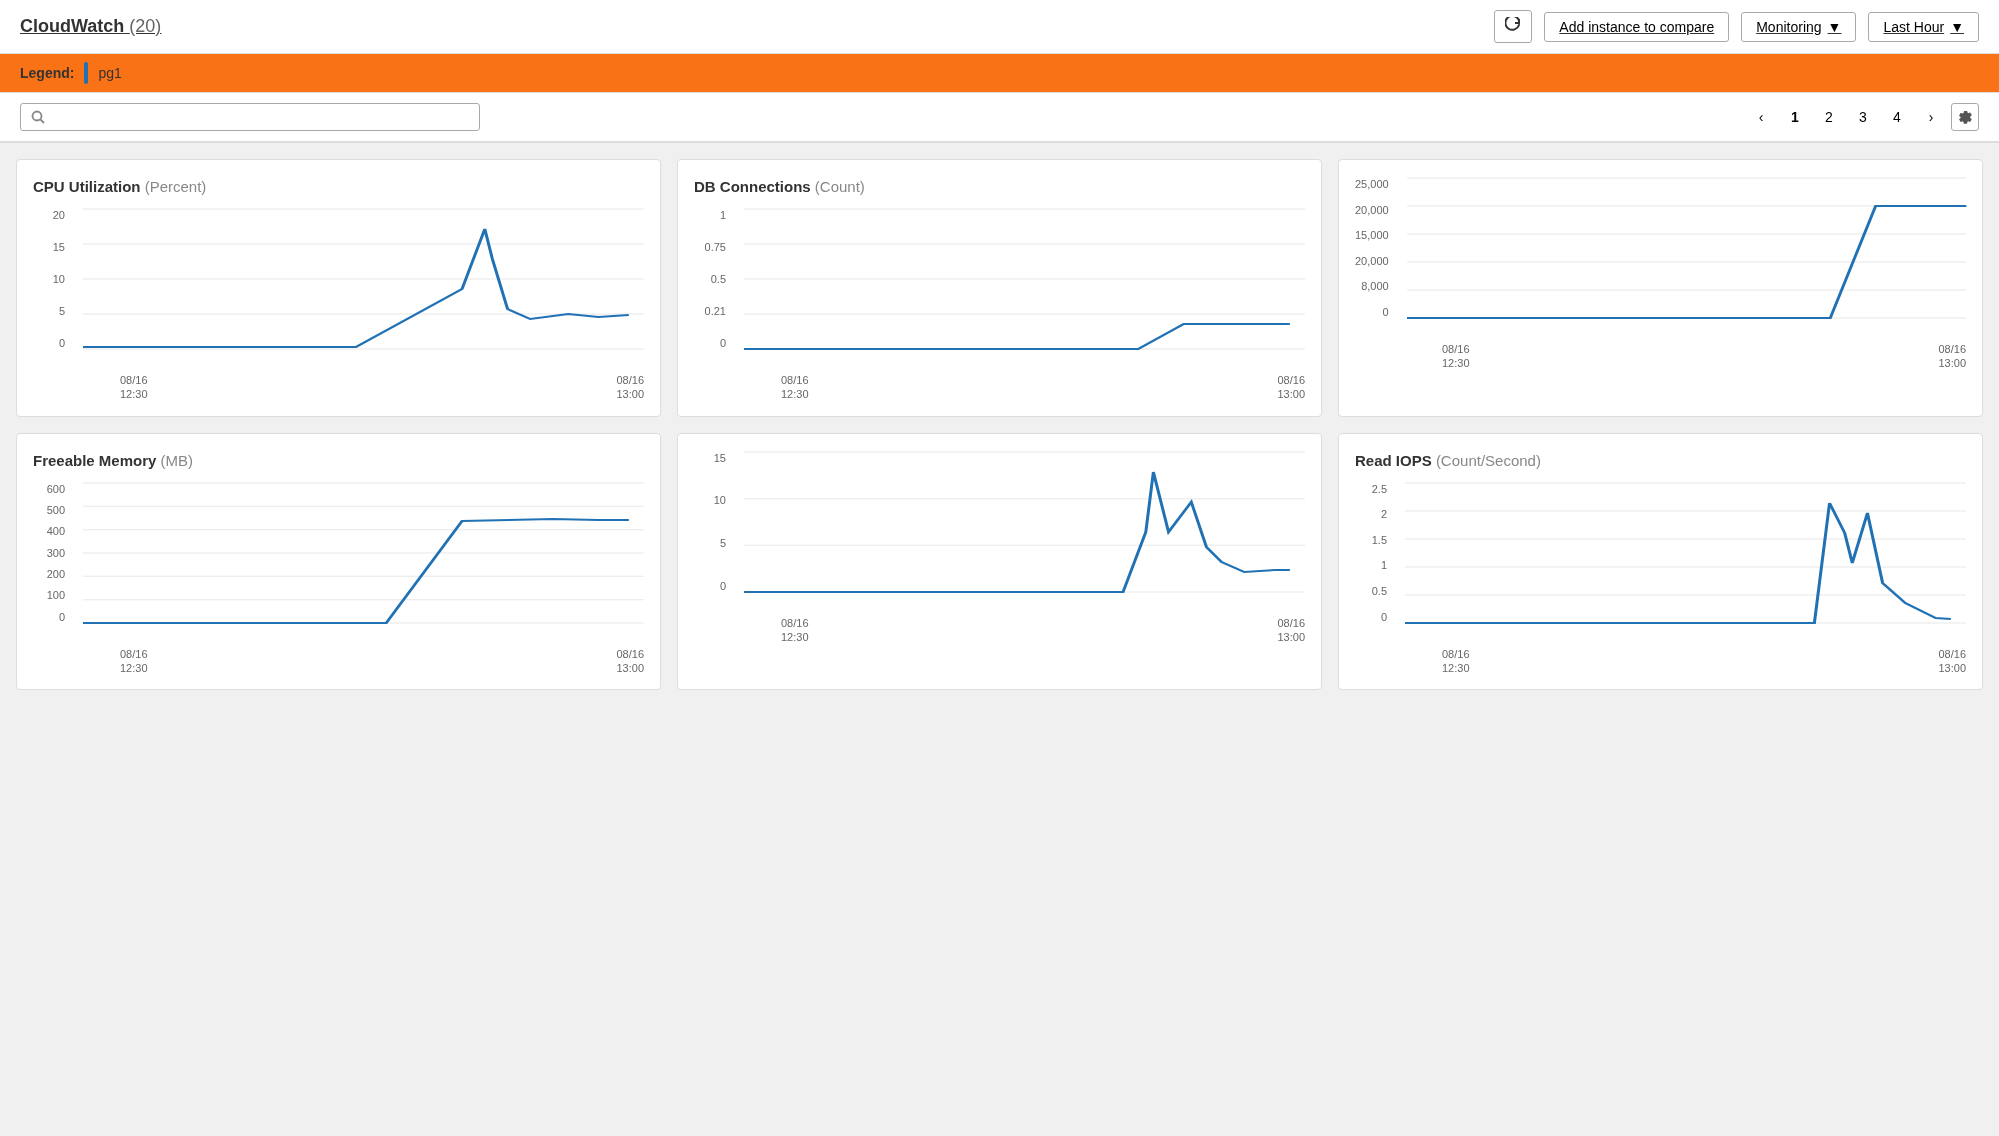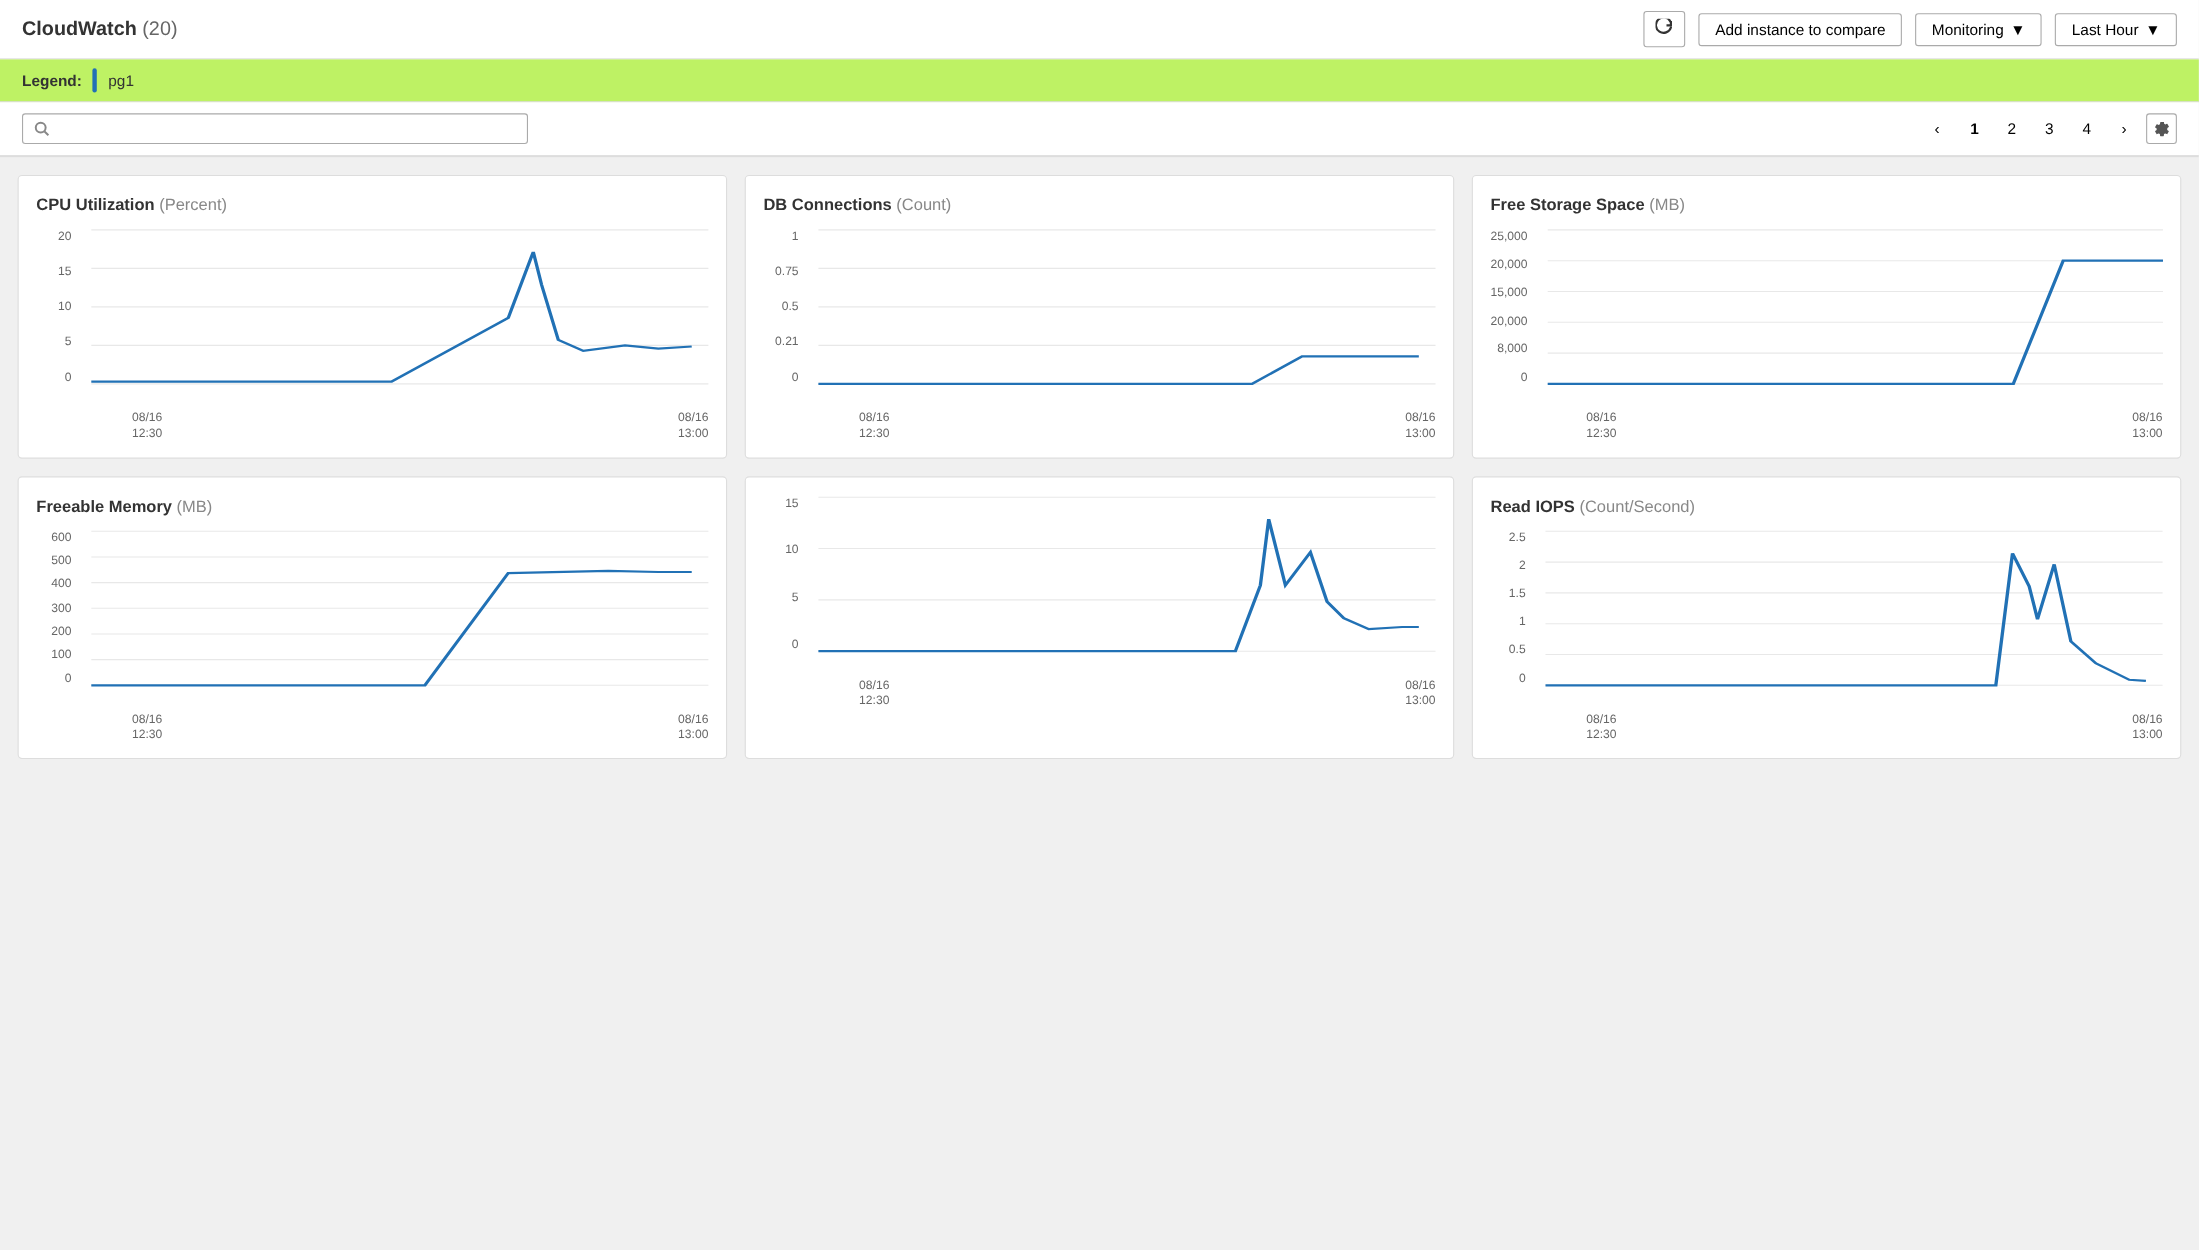--- a/index.html
+++ b/index.html
@@ -5,39 +5,40 @@
     * { box-sizing: border-box; margin: 0; padding: 0; }
     body { font-family: -apple-system, BlinkMacSystemFont, 'Segoe UI', Arial, sans-serif; background: #f0f0f0; color: #333; font-size: 14px; }
 
     .top-bar {
       background: #fff;
       border-bottom: 1px solid #ddd;
       padding: 10px 20px;
       display: flex;
       align-items: center;
       gap: 12px;
+      text-decoration: underline;
     }
     .top-bar-title { font-size: 18px; font-weight: 700; }
     .top-bar-count { font-weight: 400; color: #666; }
     .spacer { flex: 1; }
     .btn {
       border: 1px solid #aaa;
       background: #fff;
       padding: 6px 14px;
       border-radius: 3px;
       cursor: pointer;
       font-size: 14px;
       display: flex;
       align-items: flex-start;
       gap: 6px;
     }
     .btn-icon { background: #fff; border: 1px solid #aaa; border-radius: 3px; padding: 6px 10px; cursor: pointer; }
 
     .legend-bar {
-      background: #bef264;
+      background: #f97316;
       padding: 8px 20px;
       display: flex;
       align-items: center;
       gap: 10px;
       border-bottom: 1px solid #ddd;
     }
     .legend-label { font-weight: 600; }
     .legend-line { width: 4px; height: 22px; background: #2171b5; display: inline-block; border-radius: 2px; }
     .legend-instance { font-size: 14px; }
 
@@ -265,21 +266,20 @@
             <line x1="0" y1="140" x2="370" y2="140" class="grid-line"></line>
             <polyline points="0,140  260,140  290,115  340,115  360,115" class="data-line" style="fill:none;stroke:#2171b5;stroke-width:2;"></polyline>
           </svg></div>
       </div>
       <div class="x-axis-labels">
         <div class="x-label">08/16<br>12:30</div>
         <div class="x-label">08/16<br>13:00</div>
       </div>
     </div>
     <div class="chart-card">
-      <div class="chart-title"><span>Free Storage Space</span> <span class="chart-title-unit">(MB)</span></div>
       <div class="chart-area">
         <div class="y-axis">
           <span>25,000</span>
           <span>20,000</span>
           <span>15,000</span>
           <span>20,000</span>
           <span>8,000</span>
           <span>0</span>
         </div>
         <div class="chart-plot"><svg viewBox="0 0 370 140" preserveAspectRatio="none">

